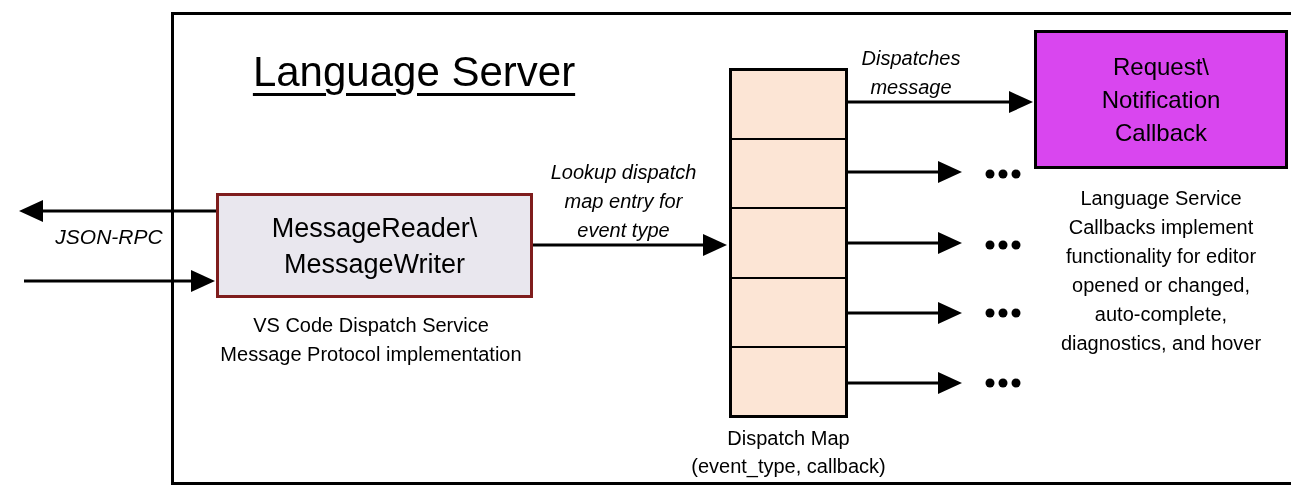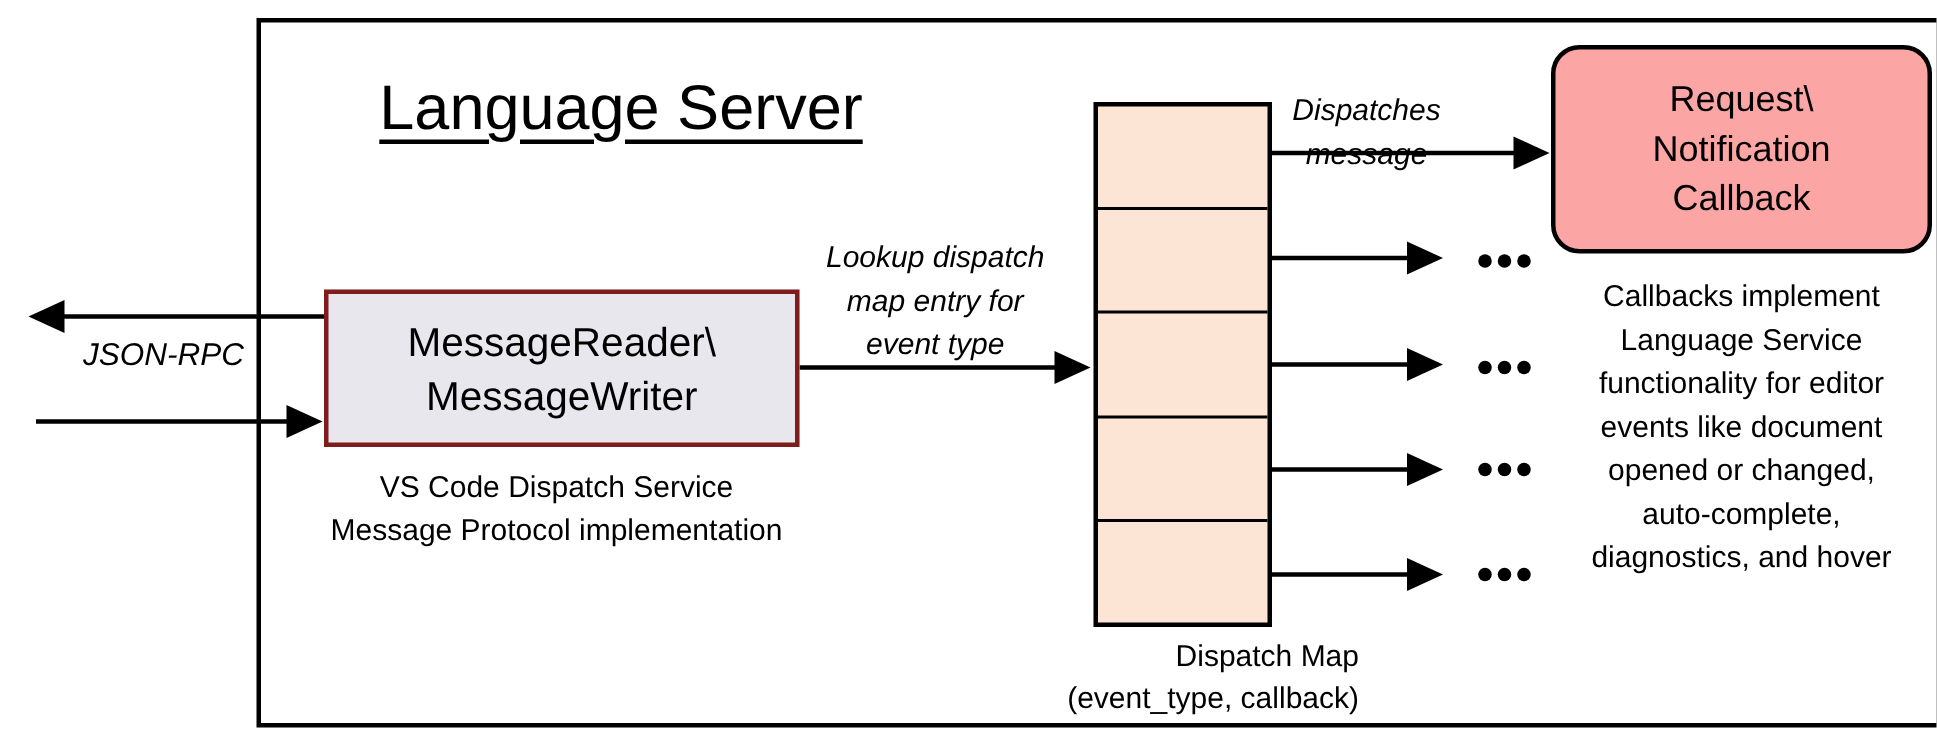--- a/index.html
+++ b/index.html
@@ -34,25 +34,25 @@
     left:520px;top:158px;width:175px;text-align:center;
     font-style:italic;font-size:20px;line-height:29px;font-weight:500;
   }
   .dispatch-map{
     left:713px;top:68px;width:119px;height:350px;border:3px solid #000;
     box-sizing:border-box;display:flex;flex-direction:column;
   }
   .dm-cell{flex:1;border-bottom:2px solid #000;}
   .dm-cell:last-child{border-bottom:none;}
   .dispatch-caption{
-    left:655px;top:424px;width:235px;text-align:right;
+    left:655px;top:424px;width:235px;text-align:center;
     font-size:20px;line-height:28px;
   }
   .dispatches-label{
-    left:833px;top:60px;width:124px;text-align:center;
+    left:833px;top:44px;width:124px;text-align:center;
     font-style:italic;font-size:20px;line-height:29px;font-weight:500;
   }
   .callback-box{
     left:1018px;top:30px;width:254px;height:139px;border:3px solid #000;
     box-sizing:border-box;display:flex;flex-direction:column;align-items:center;justify-content:center;
     font-size:24px;line-height:33px;text-align:center;
   }
   .callbacks-note{
     left:1015px;top:184px;width:260px;text-align:center;
     font-size:20px;line-height:29px;
@@ -150,29 +150,28 @@
   <div class="abs dispatch-caption">
     <div>Dispatch Map</div>
     <div>(event_type, callback)</div>
   </div>
 
   <div class="abs dispatches-label">
     <div>Dispatches</div>
     <div>message</div>
   </div>
 
-  <div class="abs callback-box" style="background-color: #fca5a5; border-radius: 19px;">
+  <div class="abs callback-box" style="background-color: #d946ef;">
     <div>Request\</div>
     <div>Notification</div>
     <div>Callback</div>
   </div>
 
   <div class="abs callbacks-note">
+    <div>Language Service</div>
     <div>Callbacks implement</div>
-    <div>Language Service</div>
     <div>functionality for editor</div>
-    <div>events like document</div>
     <div>opened or changed,</div>
     <div>auto-complete,</div>
     <div>diagnostics, and hover</div>
   </div>
 
 </div>
 
 </body></html>

